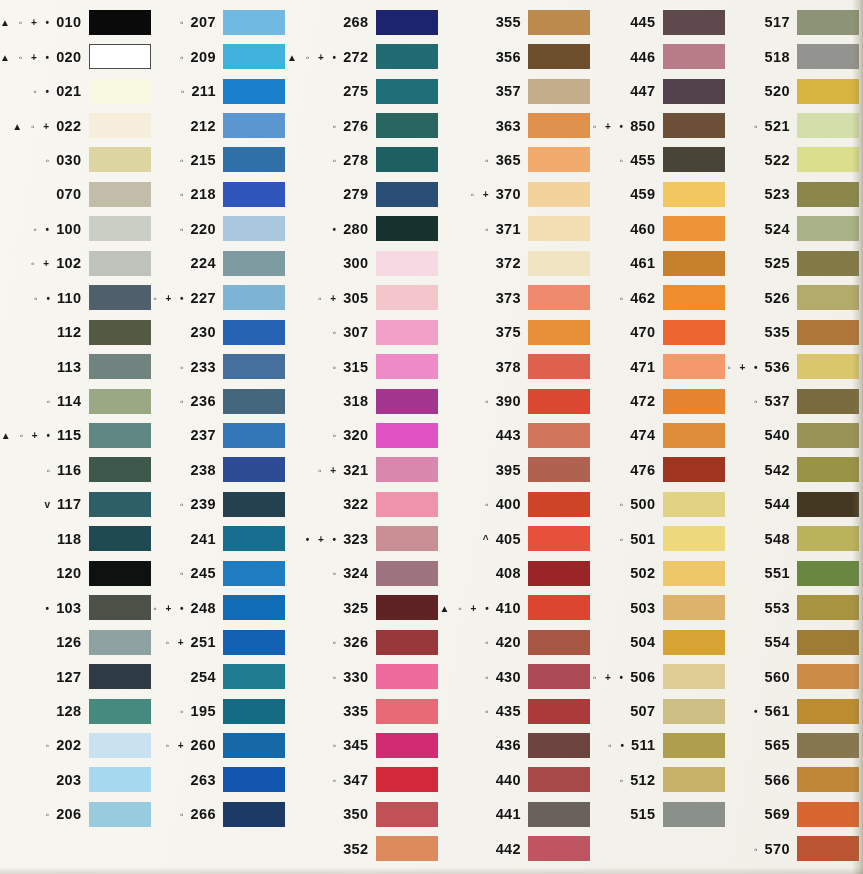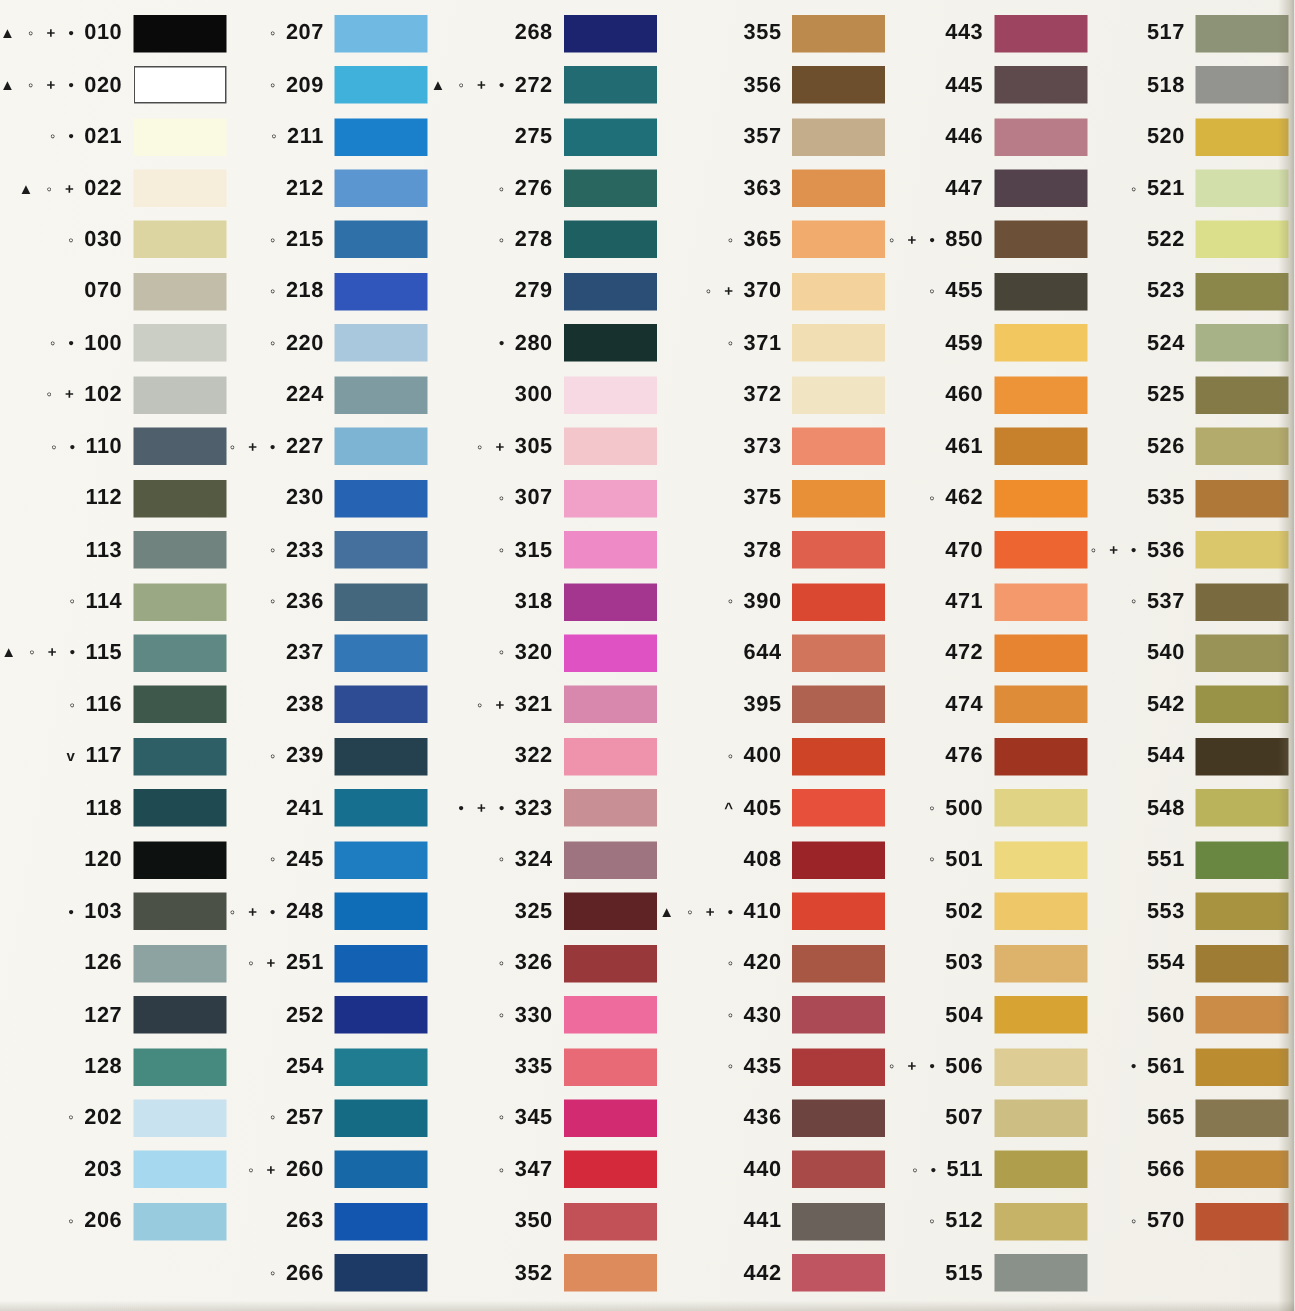--- a/index.html
+++ b/index.html
@@ -338,35 +338,28 @@
       <div class="row">
         <div class="label">
           <span class="sym">◦ +</span>
           <span class="code">251</span>
         </div>
         <div class="swatch" style="background: rgb(18, 97, 179);"></div>
       </div>
       <div class="row">
         <div class="label">
           <span class="sym"></span>
-          <span class="code">252</span>
-        </div>
-        <div class="swatch" style="background: rgb(28, 47, 137);"></div>
-      </div>
-      <div class="row">
-        <div class="label">
-          <span class="sym"></span>
           <span class="code">254</span>
         </div>
         <div class="swatch" style="background: rgb(32, 125, 145);"></div>
       </div>
       <div class="row">
         <div class="label">
           <span class="sym">◦</span>
-          <span class="code">257</span>
+          <span class="code">195</span>
         </div>
         <div class="swatch" style="background: rgb(20, 107, 131);"></div>
       </div>
       <div class="row">
         <div class="label">
           <span class="sym">◦ +</span>
           <span class="code">260</span>
         </div>
         <div class="swatch" style="background: rgb(22, 104, 166);"></div>
       </div>
@@ -643,21 +636,21 @@
       <div class="row">
         <div class="label">
           <span class="sym">◦</span>
           <span class="code">390</span>
         </div>
         <div class="swatch" style="background: rgb(219, 72, 50);"></div>
       </div>
       <div class="row">
         <div class="label">
           <span class="sym"></span>
-          <span class="code">644</span>
+          <span class="code">443</span>
         </div>
         <div class="swatch" style="background: rgb(209, 117, 92);"></div>
       </div>
       <div class="row">
         <div class="label">
           <span class="sym"></span>
           <span class="code">395</span>
         </div>
         <div class="swatch" style="background: rgb(175, 98, 80);"></div>
       </div>
@@ -736,27 +729,20 @@
           <span class="sym"></span>
           <span class="code">442</span>
         </div>
         <div class="swatch" style="background: rgb(191, 85, 96);"></div>
       </div>
     </div>
   <div class="col">
       <div class="row">
         <div class="label">
           <span class="sym"></span>
-          <span class="code">443</span>
-        </div>
-        <div class="swatch" style="background: rgb(157, 68, 96);"></div>
-      </div>
-      <div class="row">
-        <div class="label">
-          <span class="sym"></span>
           <span class="code">445</span>
         </div>
         <div class="swatch" style="background: rgb(94, 74, 76);"></div>
       </div>
       <div class="row">
         <div class="label">
           <span class="sym"></span>
           <span class="code">446</span>
         </div>
         <div class="swatch" style="background: rgb(183, 124, 136);"></div>
@@ -1070,20 +1056,27 @@
           <span class="code">565</span>
         </div>
         <div class="swatch" style="background: rgb(135, 119, 80);"></div>
       </div>
       <div class="row">
         <div class="label">
           <span class="sym"></span>
           <span class="code">566</span>
         </div>
         <div class="swatch" style="background: rgb(191, 136, 56);"></div>
+      </div>
+      <div class="row">
+        <div class="label">
+          <span class="sym"></span>
+          <span class="code">569</span>
+        </div>
+        <div class="swatch" style="background: rgb(215, 102, 48);"></div>
       </div>
       <div class="row">
         <div class="label">
           <span class="sym">◦</span>
           <span class="code">570</span>
         </div>
         <div class="swatch" style="background: rgb(187, 84, 48);"></div>
       </div>
     </div>
 </div>

